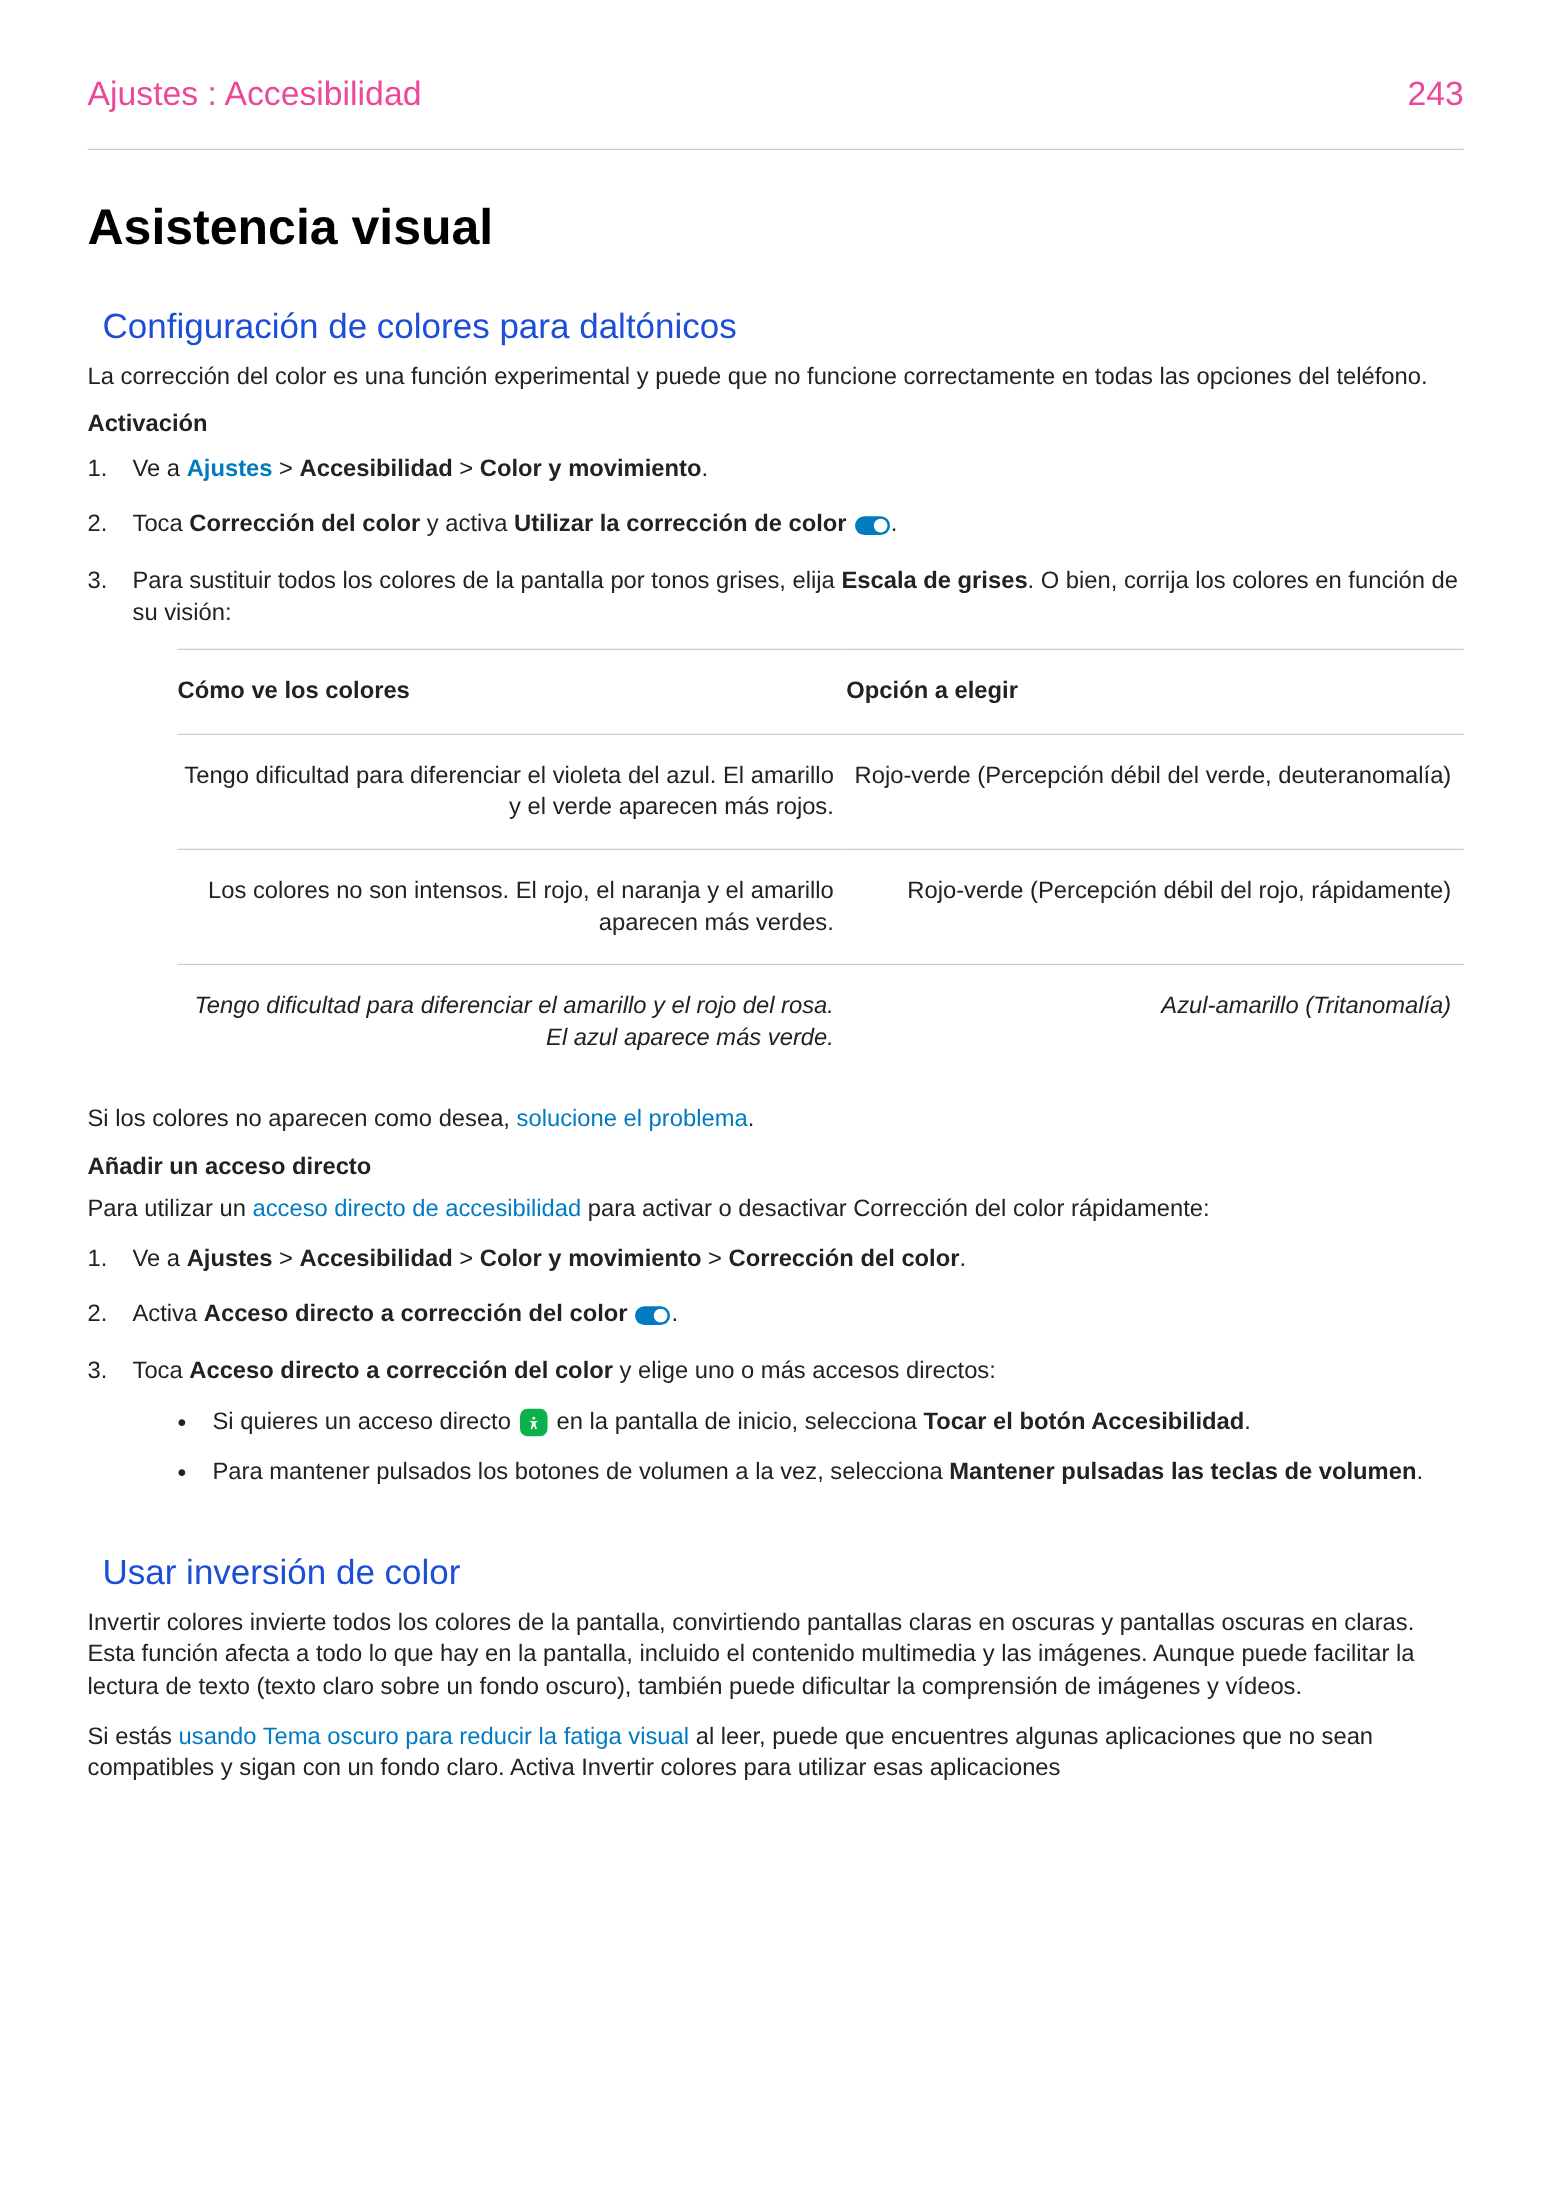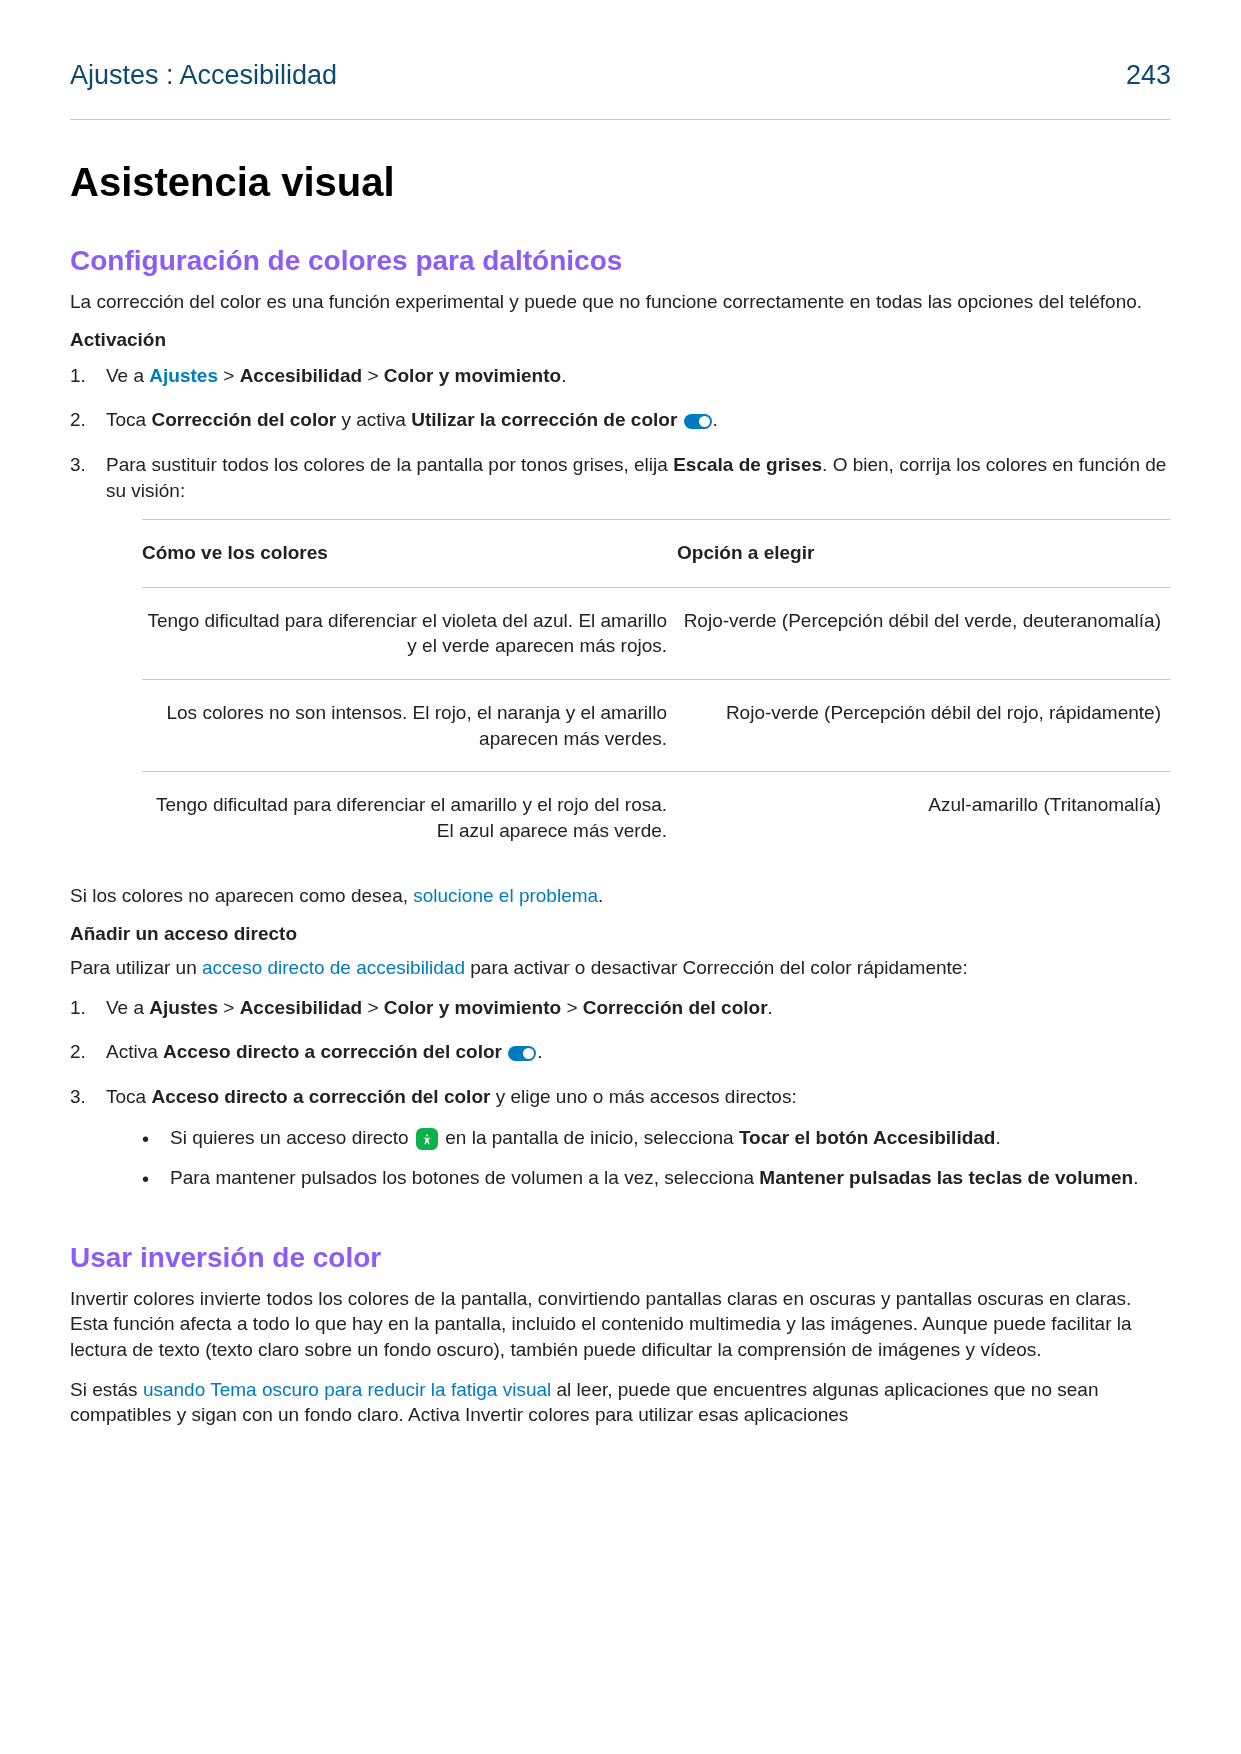--- a/index.html
+++ b/index.html
@@ -14,44 +14,44 @@
     width: 1241px;
     min-height: 1754px;
     padding: 60px 70px 60px 70px;
     box-sizing: border-box;
     position: relative;
   }
   .header-row {
     display: flex;
     justify-content: space-between;
     align-items: baseline;
-    color: #0c4a6e;
+    color: #ec4899;
     font-size: 27px;
     font-weight: 400;
     margin-bottom: 28px;
   }
   .header-row .page-num {
     font-size: 27px;
   }
   hr.top-rule {
     border: none;
     border-top: 1px solid #ccc;
     margin: 0 0 40px 0;
   }
   h1.main-title {
     font-size: 40px;
     font-weight: 700;
     margin: 0 0 40px 0;
     color: #000000;
   }
   h2.section-title {
     font-size: 28px;
-    font-weight: 700;
-    margin: 0 0 12px 0;
-    color: #8b5cf6;
+    font-weight: 400;
+    margin: 0 0 12px 12px;
+    color: #1d4ed8;
   }
   p.body {
     font-size: 19px;
     line-height: 1.35;
     margin: 0 0 14px 0;
     color: #222;
   }
   p.sub-head {
     font-size: 19px;
     font-weight: 700;
@@ -154,20 +154,21 @@
   }
   table.color-table td {
     text-align: right;
     padding: 20px 10px 20px 0;
     border-bottom: 1px solid #ccc;
     line-height: 1.35;
     vertical-align: top;
   }
   table.color-table tr:last-child td {
     border-bottom: none;
+    font-style: italic;
   }
   table.color-table th:first-child,
   table.color-table td:first-child {
     width: 52%;
   }
   .table-wrap {
     margin-left: 36px;
   }
   .section-spacer {
     height: 30px;

